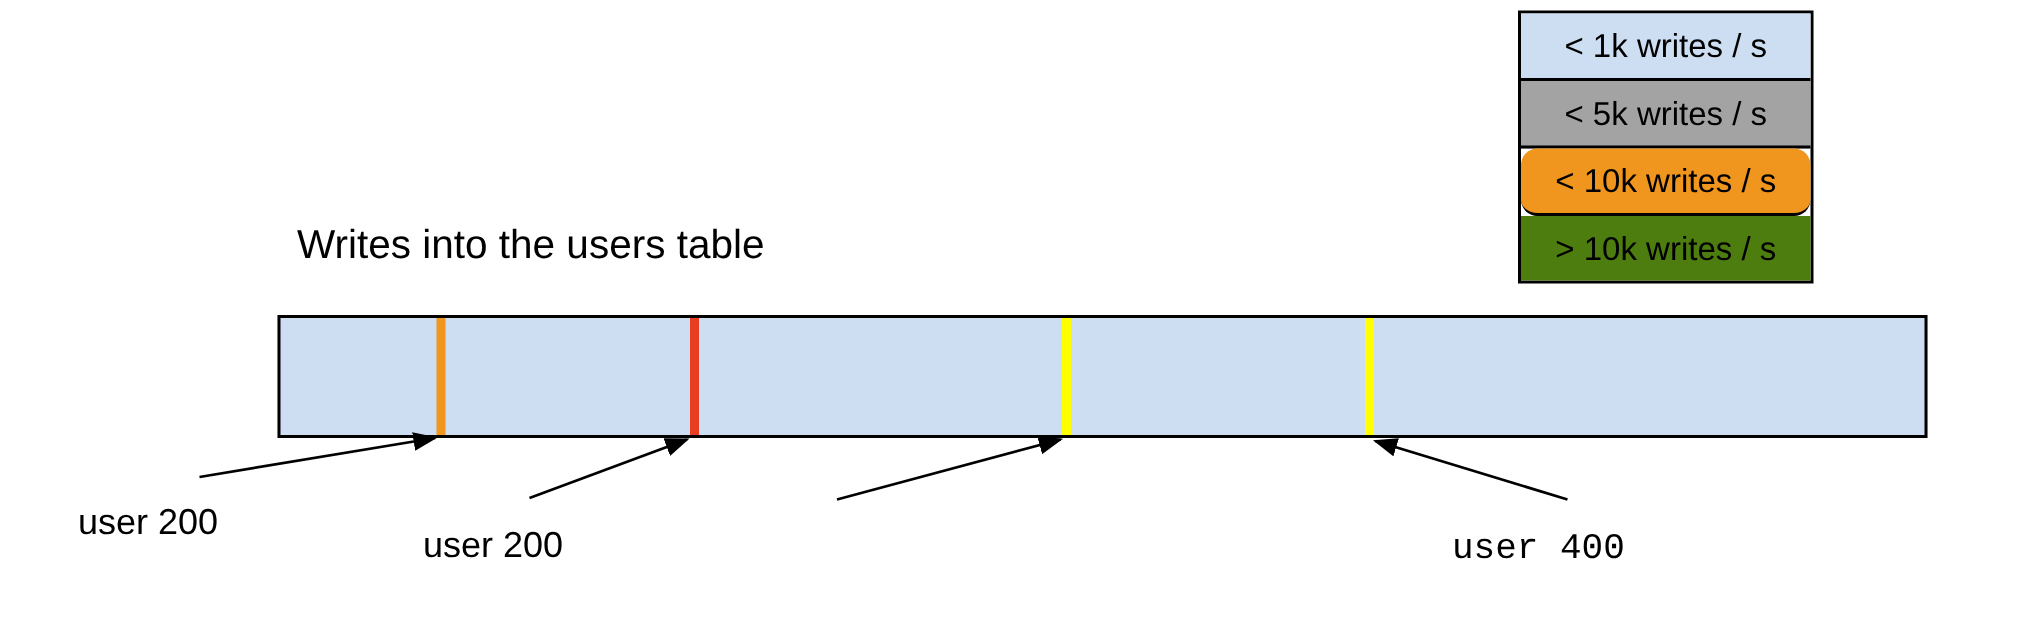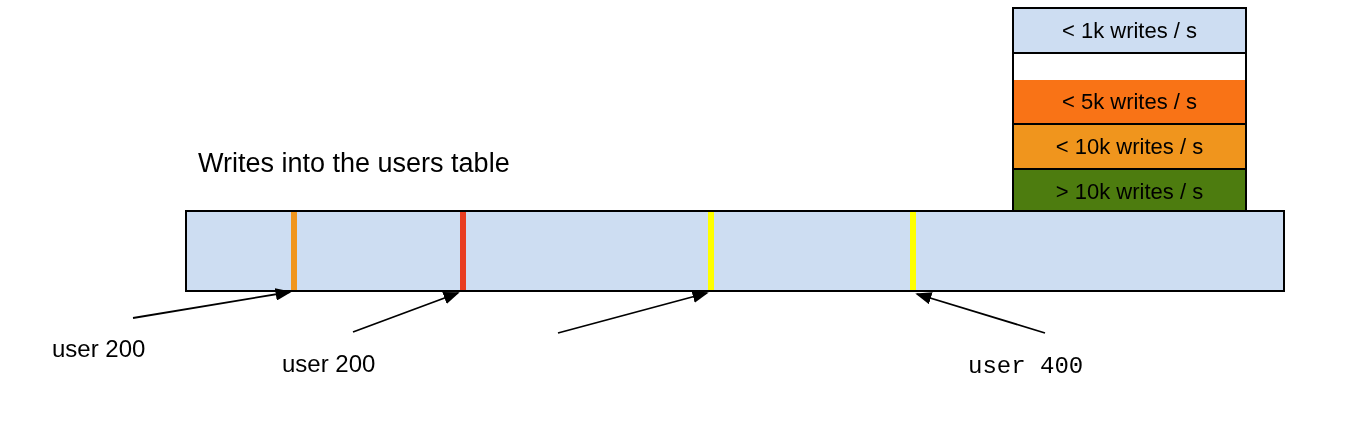--- a/index.html
+++ b/index.html
@@ -24,21 +24,21 @@
     font-size: 27px;
     color: #000000;
     white-space: nowrap;
   }
 
   
   .legend {
     position: absolute;
     left: 1012px;
     top: 7px;
-    width: 235px;
+    width: 197px;
     border: 2px solid #000000;
     box-sizing: border-box;
   }
   .legend-row {
     height: 43px;
     border-bottom: 2px solid #000000;
     display: flex;
     align-items: center;
     justify-content: center;
     font-size: 22px;
@@ -92,22 +92,22 @@
 </style>
 </head>
 <body>
 
 <div class="canvas">
 
   <div class="diagram-title">Writes into the users table</div>
 
   <div class="legend">
     <div class="legend-row" style="background-color: rgb(205, 221, 242);">&lt; 1k writes / s</div>
-    <div class="legend-row" style="background-color: #f97316; margin-top: 26px;">&lt; 5k writes / s</div>
-    <div class="legend-row" style="background-color: rgb(240, 149, 29);">&lt; 10k writes / s</div>
+    <div class="legend-row" style="background-color: #a3a3a3;">&lt; 5k writes / s</div>
+    <div class="legend-row" style="background-color: rgb(240, 149, 29); border-radius: 11px;">&lt; 10k writes / s</div>
     <div class="legend-row" style="background-color: #4d7c0f;">&gt; 10k writes / s</div>
   </div>
 
   <div class="users-bar" style="background-color: rgb(205, 221, 242);">
     <div class="marker-line marker-orange" style="background-color: rgb(240, 149, 29);"></div>
     <div class="marker-line marker-red" style="background-color: rgb(233, 61, 34);"></div>
     <div class="marker-line marker-yellow1" style="background-color: rgb(255, 255, 0);"></div>
     <div class="marker-line marker-yellow2" style="background-color: rgb(255, 255, 0);"></div>
   </div>
 

